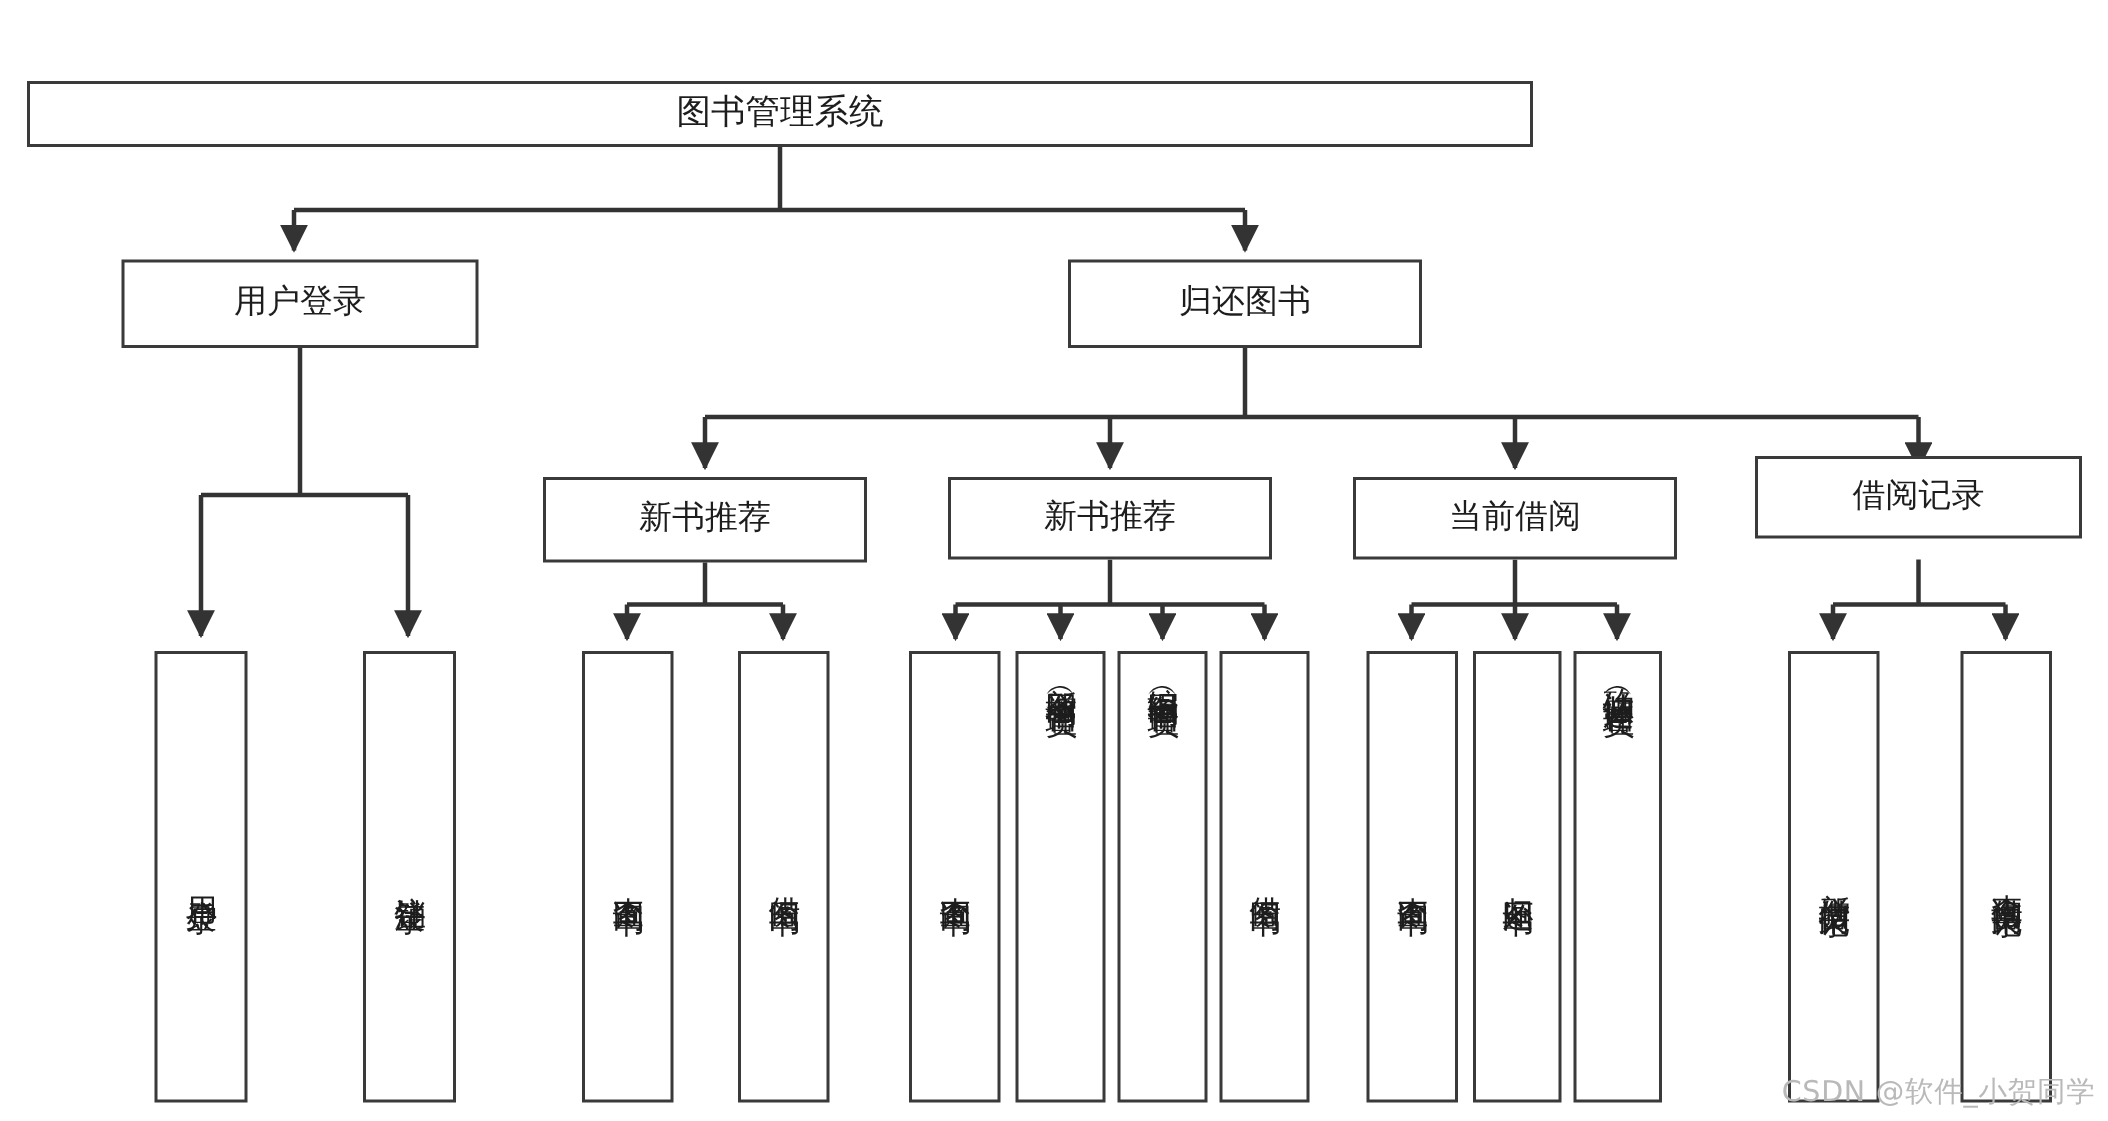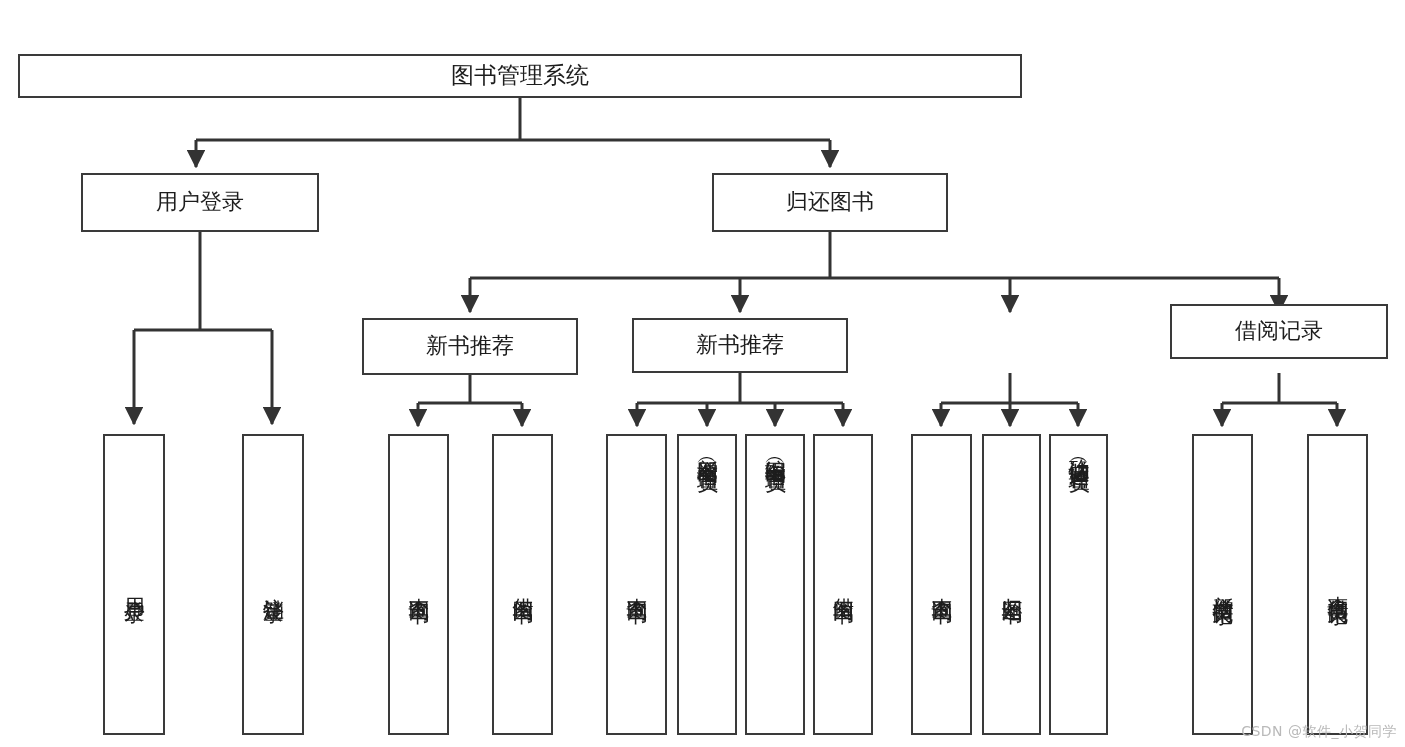--- a/index.html
+++ b/index.html
@@ -64,21 +64,21 @@
     margin: 0 auto;
   }
   .node.leaf.center-text {
     align-items: center;
     padding-top: 0;
   }
   #watermark {
     position: absolute;
     right: 8px;
     bottom: 6px;
-    font-size: 14px;
+    font-size: 19px;
     color: #b9b9b9;
     z-index: 9;
     white-space: nowrap;
     letter-spacing: 0.5px;
   }
 </style>
 </head>
 <body>
 
 <div id="diagram-root">
@@ -143,20 +143,23 @@
   <div class="node h-node" style="left:712px; top:173px; width:236px; height:59px;">
     <span class="node-label">归还图书</span>
   </div>
 
   <div class="node h-node" style="left:362px; top:318px; width:216px; height:57px;">
     <span class="node-label">新书推荐</span>
   </div>
   <div class="node h-node" style="left:632px; top:318px; width:216px; height:55px;">
     <span class="node-label">新书推荐</span>
   </div>
+  <div class="node h-node" style="left:902px; top:318px; width:216px; height:55px;">
+    <span class="node-label">当前借阅</span>
+  </div>
   <div class="node h-node" style="left:1170px; top:304px; width:218px; height:55px;">
     <span class="node-label">借阅记录</span>
   </div>
 
   <div class="node leaf center-text" style="left:103px; top:434px; width:62px; height:301px;">
     <span class="node-label">用户登录</span>
   </div>
   <div class="node leaf center-text" style="left:242px; top:434px; width:62px; height:301px;">
     <span class="node-label">注销登录</span>
   </div>

